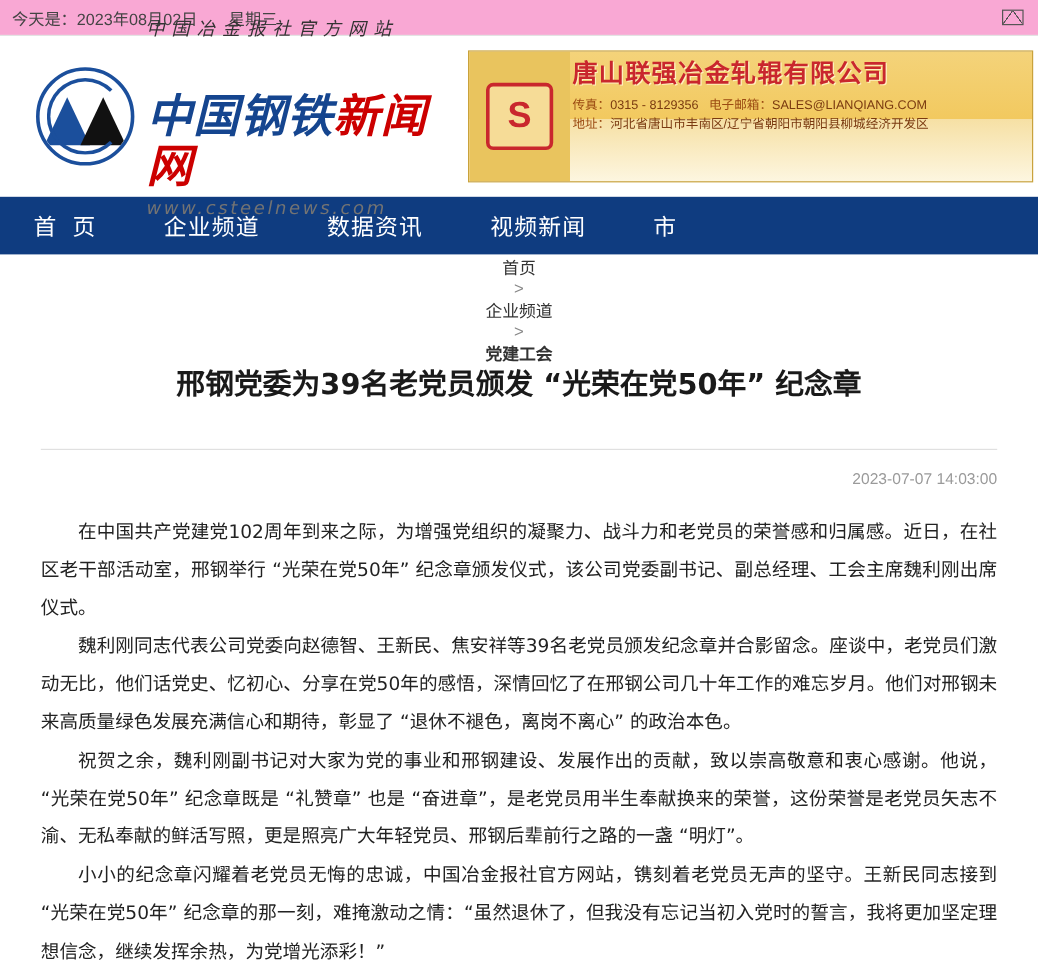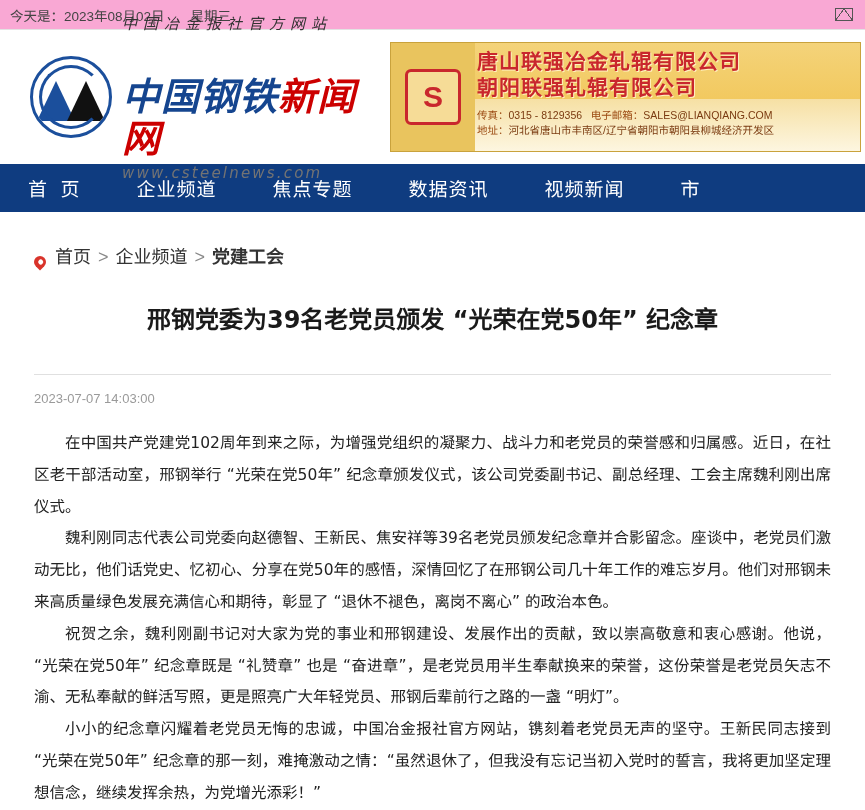--- a/index.html
+++ b/index.html
@@ -174,25 +174,26 @@
     cursor: pointer;
     font-family: Liberation Mono, monospace;
   }
 
   
   .content {
     padding: 0 34px;
   }
   .breadcrumb {
     display: flex;
-    align-items: flex-end;
+    align-items: center;
     height: 56px;
-    font-size: 18px;
+    font-size: 14px;
     color: #555;
     border-bottom: 0;
+    flex-direction: column;
   }
   .pin-icon {
     width: 12px; height: 12px;
     background: #d9342b;
     border-radius: 50% 50% 50% 0;
     transform: rotate(-45deg);
     margin-right: 9px;
     position: relative;
   }
   .pin-icon:after {
@@ -214,21 +215,21 @@
     color: #1a1a1a;
     line-height: 1.5;
     padding: 18px 10px 20px;
     font-family: "DejaVu Sans", sans-serif;
   }
   .title-rule {
     border-top: 1px solid #e0e0e0;
     margin: 0 0 0 0;
   }
   .article-time {
-    text-align: left;
+    text-align: right;
     color: #9a9a9a;
     font-size: 13px;
     padding: 16px 0 22px;
   }
 
   .article-body {
     font-size: 15.5px;
     line-height: 2.05;
     color: #222;
     text-align: justify;
@@ -263,38 +264,36 @@
       <div class="logo-url">www.csteelnews.com</div>
     </div>
   </div>
 
   <div class="banner">
     <div class="banner-left">
       <div class="banner-logo">S</div>
     </div>
     <div class="banner-right">
       <div class="banner-title">唐山联强冶金轧辊有限公司</div>
-      <div class="banner-title">朝阳联强轧辊有限公司</div>
       <div class="banner-contact">
         <div>
           <span class="lbl">传真：</span><span>0315 - 8129356</span>
           &nbsp;&nbsp;<span class="lbl">电子邮箱：</span><span>SALES@LIANQIANG.COM</span>
         </div>
         <div>
           <span class="lbl">地址：</span><span>河北省唐山市丰南区/辽宁省朝阳市朝阳县柳城经济开发区</span>
         </div>
       </div>
     </div>
   </div>
 </div>
 
 <div class="nav">
   <div class="nav-item">首 页</div>
   <div class="nav-item">企业频道</div>
-  <div class="nav-item">焦点专题</div>
   <div class="nav-item">数据资讯</div>
   <div class="nav-item">视频新闻</div>
   <div class="nav-item">市</div>
 </div>
 
 <div class="content">
 
   <div class="breadcrumb">
     <span class="pin-icon"></span>
     <a>首页</a>

